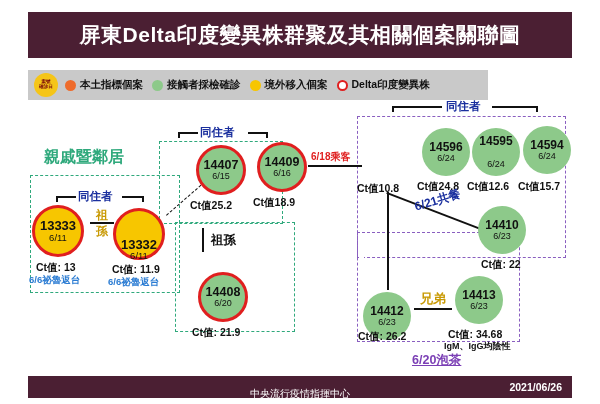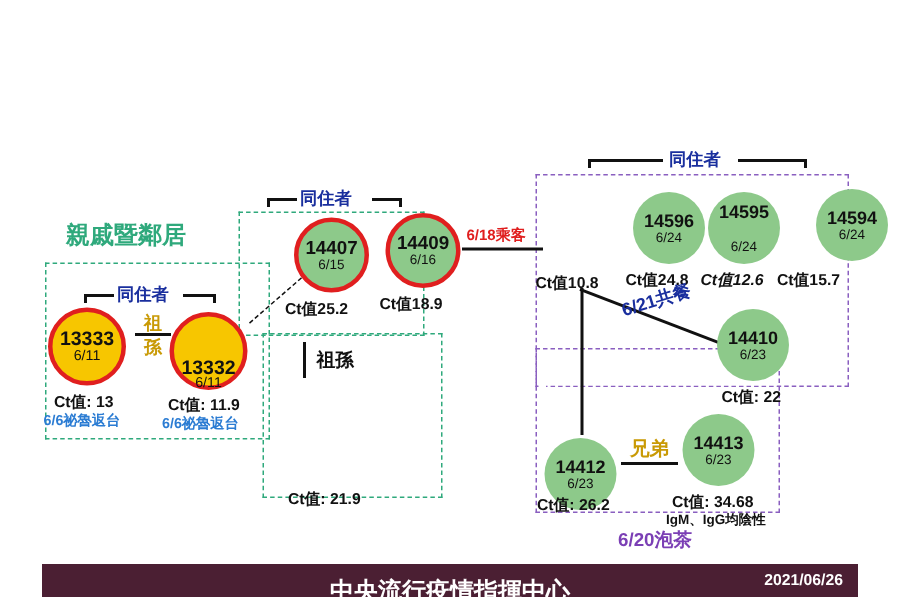--- a/index.html
+++ b/index.html
@@ -93,32 +93,61 @@
   .diag-dash{
     position:absolute;transform-origin:0 0;height:0;
     border-top:1.8px dashed #111;
   }
 
   
   .footer-bar{
     position:absolute;left:28px;top:376px;width:544px;height:22px;
     background:#4b1f33;display:flex;align-items:center;justify-content:center;
   }
-  .footer-text{color:#fff;font-size:16px;font-weight:bold;margin-top:14px;}
+  .footer-text{color:#fff;font-size:10px;font-weight:normal;margin-top:14px;}
   .footer-date{
     position:absolute;right:10px;top:50%;transform:translateY(-50%);
     color:#fff;font-size:10.5px;font-weight:bold;
   }
 </style>
 </head>
 <body>
 
 <div id="stage">
 
-
+  <div class="header-bar">
+    <div class="header-title">屏東Delta印度變異株群聚及其相關個案關聯圖</div>
+  </div>
+
+  <div class="legend-bar">
+    <div class="legend-keybadge">
+      <span>案號</span>
+      <span>確診日</span>
+    </div>
+
+    <div class="legend-item">
+      <div class="legend-dot" style="background:#ee6b2b;"></div>
+      <div class="legend-text">本土指標個案</div>
+    </div>
+
+    <div class="legend-item">
+      <div class="legend-dot" style="background:#8dc98a;"></div>
+      <div class="legend-text">接觸者採檢確診</div>
+    </div>
+
+    <div class="legend-item">
+      <div class="legend-dot" style="background:#f7c600;"></div>
+      <div class="legend-text">境外移入個案</div>
+    </div>
+
+    <div class="legend-item">
+      <div class="legend-ring"></div>
+      <div class="legend-text">Delta印度變異株</div>
+    </div>
+  </div>
 
   <div class="dashbox dash-green" style="left:30px;top:175px;width:150px;height:118px;"></div>
 
   <div class="dashbox dash-green" style="left:159px;top:141px;width:124px;height:83px;"></div>
 
   <div class="dashbox dash-green" style="left:175px;top:222px;width:120px;height:110px;"></div>
 
   <div class="dashbox dash-purple" style="left:357px;top:116px;width:209px;height:142px;"></div>
   <div class="dashbox dash-purple" style="left:357px;top:232px;width:163px;height:110px;"></div>
 
@@ -172,43 +201,47 @@
     <div class="ndate" style="font-size:9px;">6/16</div>
   </div>
   <div class="ct" style="left:253px;top:196px;">Ct值18.9</div>
 
   <div class="hline-thick" style="left:308px;top:165px;width:54px;"></div>
   <div class="rel-label lbl-red" style="left:311px;top:150px;">6/18乘客</div>
 
   <div class="vline-thick" style="left:202px;top:228px;height:24px;"></div>
   <div class="rel-label lbl-black" style="left:211px;top:232px;">祖孫</div>
 
+  <div class="node green-ring" style="left:198px;top:272px;width:50px;height:50px;">
+    <div class="nid" style="font-size:12.5px;">14408</div>
+    <div class="ndate" style="font-size:9px;">6/20</div>
+  </div>
   <div class="ct" style="left:192px;top:326px;">Ct值: 21.9</div>
 
   <div class="hline" style="left:392px;top:106px;width:50px;"></div>
   <div class="vline" style="left:392px;top:106px;height:6px;"></div>
   <div class="hline" style="left:492px;top:106px;width:46px;"></div>
   <div class="vline" style="left:536px;top:106px;height:6px;"></div>
   <div class="rel-label lbl-cohab" style="left:446px;top:99px;">同住者</div>
 
   <div class="ct" style="left:357px;top:182px;">Ct值10.8</div>
 
   <div class="node green" style="left:422px;top:128px;width:48px;height:48px;">
     <div class="nid" style="font-size:12px;">14596</div>
     <div class="ndate" style="font-size:9px;">6/24</div>
   </div>
   <div class="ct" style="left:417px;top:180px;">Ct值24.8</div>
 
   <div class="node green" style="left:472px;top:128px;width:48px;height:48px;gap:12px;">
     <div class="nid" style="font-size:12px;">14595</div>
     <div class="ndate" style="font-size:9px;">6/24</div>
   </div>
-  <div class="ct" style="left:467px;top:180px;font-style:italic;">Ct值12.6</div>
-
-  <div class="node green" style="left:544px;top:126px;width:48px;height:48px;">
+  <div class="ct" style="left:467px;top:180px;">Ct值12.6</div>
+
+  <div class="node green" style="left:523px;top:126px;width:48px;height:48px;">
     <div class="nid" style="font-size:12px;">14594</div>
     <div class="ndate" style="font-size:9px;">6/24</div>
   </div>
   <div class="ct" style="left:518px;top:180px;">Ct值15.7</div>
 
   <div class="vline-thick" style="left:387px;top:192px;height:98px;"></div>
   <div class="diag" style="left:387px;top:192px;width:108px;transform:rotate(21deg);height:2.2px;"></div>
   <div class="rel-label lbl-navy" style="left:414px;top:192px;transform:rotate(-17deg);">6/21共餐</div>
 
   <div class="node green" style="left:478px;top:206px;width:48px;height:48px;">
@@ -226,20 +259,20 @@
   <div class="rel-label lbl-gold" style="left:420px;top:290px;font-size:13px;">兄弟</div>
   <div class="hline-thick" style="left:414px;top:308px;width:38px;"></div>
 
   <div class="node green" style="left:455px;top:276px;width:48px;height:48px;">
     <div class="nid" style="font-size:12px;">14413</div>
     <div class="ndate" style="font-size:9px;">6/23</div>
   </div>
   <div class="ct" style="left:448px;top:328px;">Ct值: 34.68</div>
   <div class="ct-small" style="left:444px;top:340px;">IgM、IgG均陰性</div>
 
-  <div class="rel-label lbl-purple" style="left:412px;top:352px;">6/20泡茶</div>
+  <div class="rel-label lbl-purple" style="left:412px;top:352px;text-decoration:underline;">6/20泡茶</div>
 
   <div class="footer-bar">
     <div class="footer-text">中央流行疫情指揮中心</div>
     <div class="footer-date">2021/06/26</div>
   </div>
 
 </div>
 
 </body></html>

